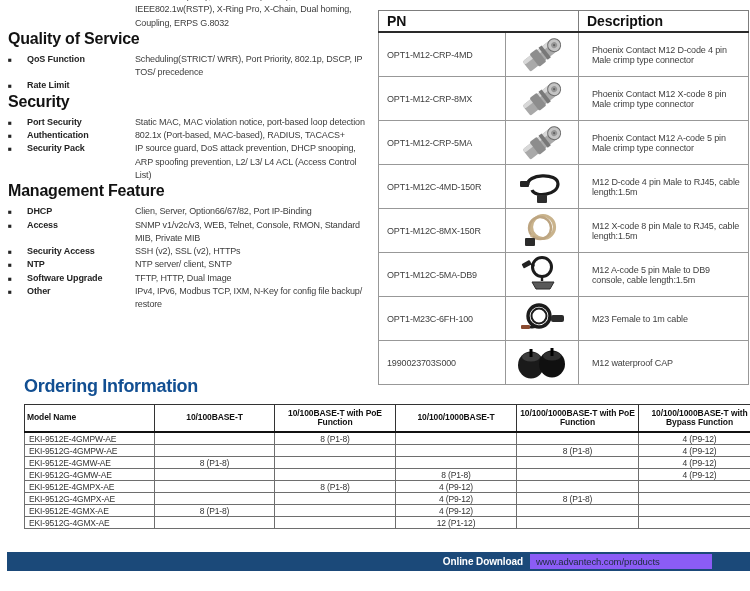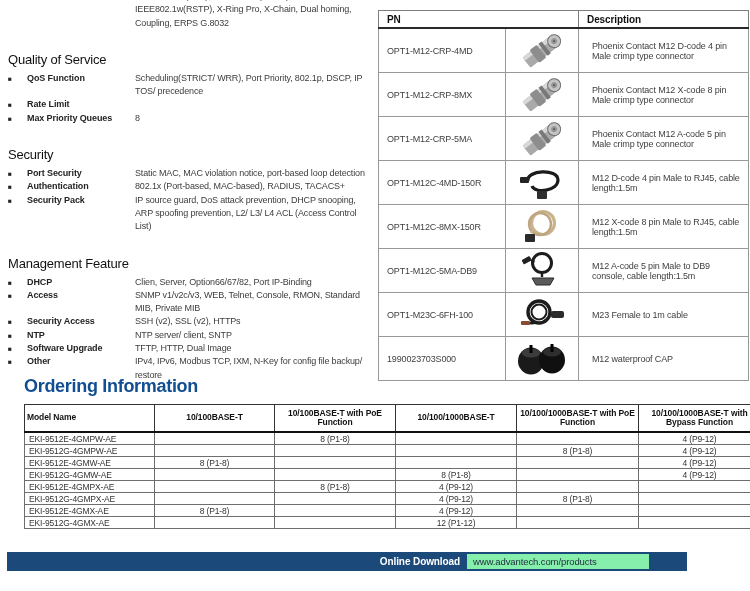--- a/index.html
+++ b/index.html
@@ -1,49 +1,49 @@
 <!DOCTYPE html>
 <html style="--accent: #124f92; --navy: #1b4979;"><head>
 <meta charset="utf-8">
 <style>
   html,body{margin:0;padding:0;background:#fff;}
   .page{position:relative;width:750px;height:591px;background:#fff;overflow:hidden;
         font-family:"Liberation Sans",sans-serif;}
 
   
   .spec-col{position:absolute;left:8px;top:-10px;width:362px;}
-  .spec-heading{font-size:13px;font-weight:normal;color:#121212;margin:22px 0 5px 0;letter-spacing:-0.2px;}
+  .spec-heading{font-size:16px;font-weight:bold;color:#121212;margin:0 0 5px 0;letter-spacing:-0.2px;}
   .spec-item{display:flex;align-items:flex-start;}
   .spec-label{width:127px;flex:none;font-weight:bold;color:#242424;font-size:9px;line-height:13.3px;display:flex;letter-spacing:-0.1px;gap:8px;}
   .bullet{width:11px;flex:none;font-size:6.5px;line-height:13.3px;color:#242424;}
   .spec-value{width:230px;font-size:9px;line-height:13.3px;color:#3d3d3d;letter-spacing:-0.15px;}
 
   
   .pn-table{position:absolute;left:378px;top:10px;width:370px;border-collapse:collapse;table-layout:fixed;}
   .pn-table th{border:1px solid #7d7d7d;border-bottom:2px solid #2a2a2a;background:#fff;
-               font-size:10px;color:#111;text-align:left;padding:2px 8px;height:12px;letter-spacing:-0.1px;}
+               font-size:14px;color:#111;text-align:left;padding:2px 8px;height:12px;letter-spacing:-0.1px;}
   .pn-table td{border:1px solid #989898;font-size:9px;color:#3f3f3f;height:43px;padding:0 8px;vertical-align:middle;letter-spacing:-0.15px;}
   .pn-table td.img-cell{padding:0;text-align:center;}
   .pn-table td.desc-cell{line-height:10px;padding-left:13px;}
 
   
   .ordering{position:absolute;left:24px;top:376px;width:736px;}
   .ordering h2{margin:0;font-size:18px;font-weight:bold;letter-spacing:-0.3px;color:var(--accent,#124f92);}
   .order-table{border-collapse:collapse;table-layout:fixed;width:736px;margin-top:7px;}
   .order-table th{border:1px solid #333;border-bottom:2px solid #111;font-size:8.5px;line-height:9.5px;
                   color:#111;padding:2px 2px;height:22px;letter-spacing:-0.1px;}
   .order-table td{border:1px solid #6e6e6e;font-size:8.5px;color:#333;height:11px;padding:0 4px;
                   text-align:center;letter-spacing:-0.15px;white-space:nowrap;overflow:hidden;}
   .order-table td.model{text-align:left;}
 
   
-  .footer-bar{position:absolute;left:7px;top:552px;width:680px;height:19px;background:var(--navy,#1b4979);
+  .footer-bar{position:absolute;left:7px;top:552px;width:743px;height:19px;background:var(--navy,#1b4979);
               display:flex;align-items:center;justify-content:flex-end;padding-right:38px;box-sizing:border-box;}
   .dl-label{color:#fff;font-weight:bold;font-size:10px;margin-right:7px;letter-spacing:-0.1px;}
-  .url-box{background:#86efac;width:182px;height:15px;font-size:9.5px;line-height:15px;
+  .url-box{background:#8b5cf6;width:182px;height:15px;font-size:9.5px;line-height:15px;
            padding-left:6px;box-sizing:border-box;color:#1d2c3c;letter-spacing:-0.1px;}
 </style>
 </head>
 <body>
 
 <div class="page">
 
   <div class="spec-col">
       <div class="spec-item">
         <div class="spec-label">
@@ -58,27 +58,20 @@
           <span class="bullet">■</span>
           <span>QoS Function</span>
         </div>
         <div class="spec-value">Scheduling(STRICT/ WRR), Port Priority, 802.1p, DSCP, IP TOS/ precedence</div>
       </div>
       <div class="spec-item">
         <div class="spec-label">
           <span class="bullet">■</span>
           <span>Rate Limit</span>
         </div>
-      </div>
-      <div class="spec-item">
-        <div class="spec-label">
-          <span class="bullet">■</span>
-          <span>Max Priority Queues</span>
-        </div>
-        <div class="spec-value">8</div>
       </div>
       <div class="spec-heading">Security</div>
       <div class="spec-item">
         <div class="spec-label">
           <span class="bullet">■</span>
           <span>Port Security</span>
         </div>
         <div class="spec-value">Static MAC, MAC violation notice, port-based loop detection</div>
       </div>
       <div class="spec-item">

